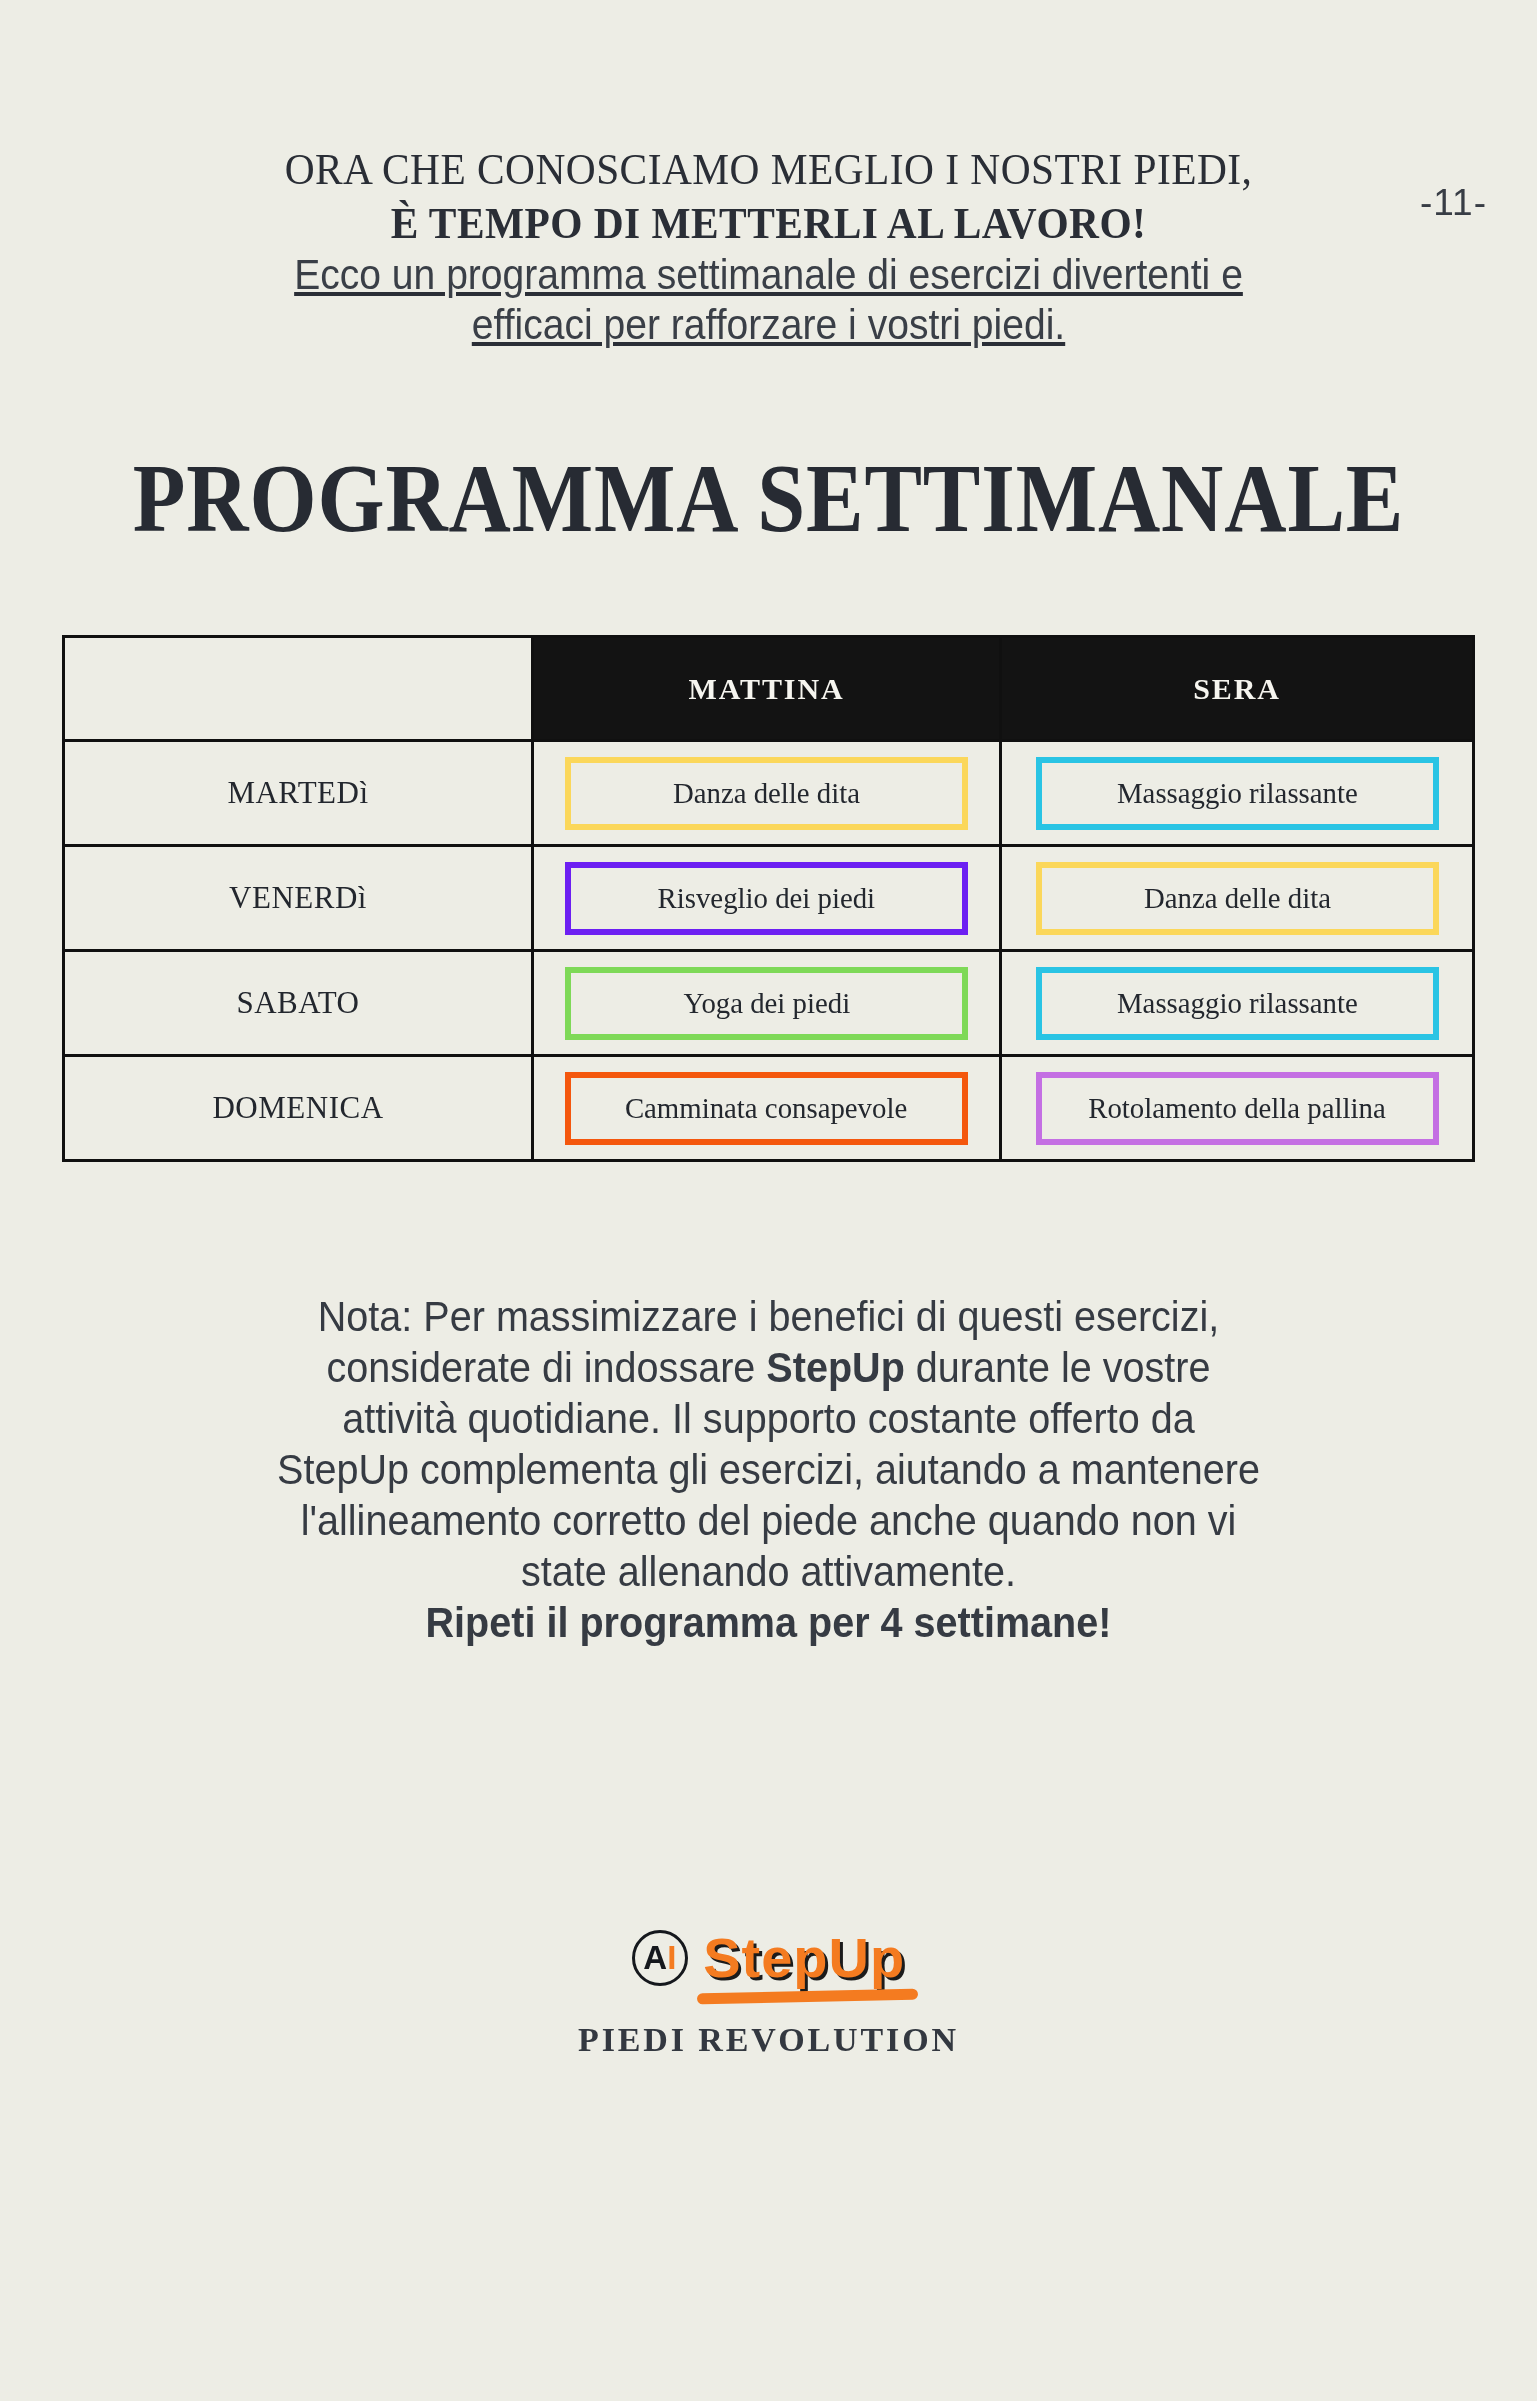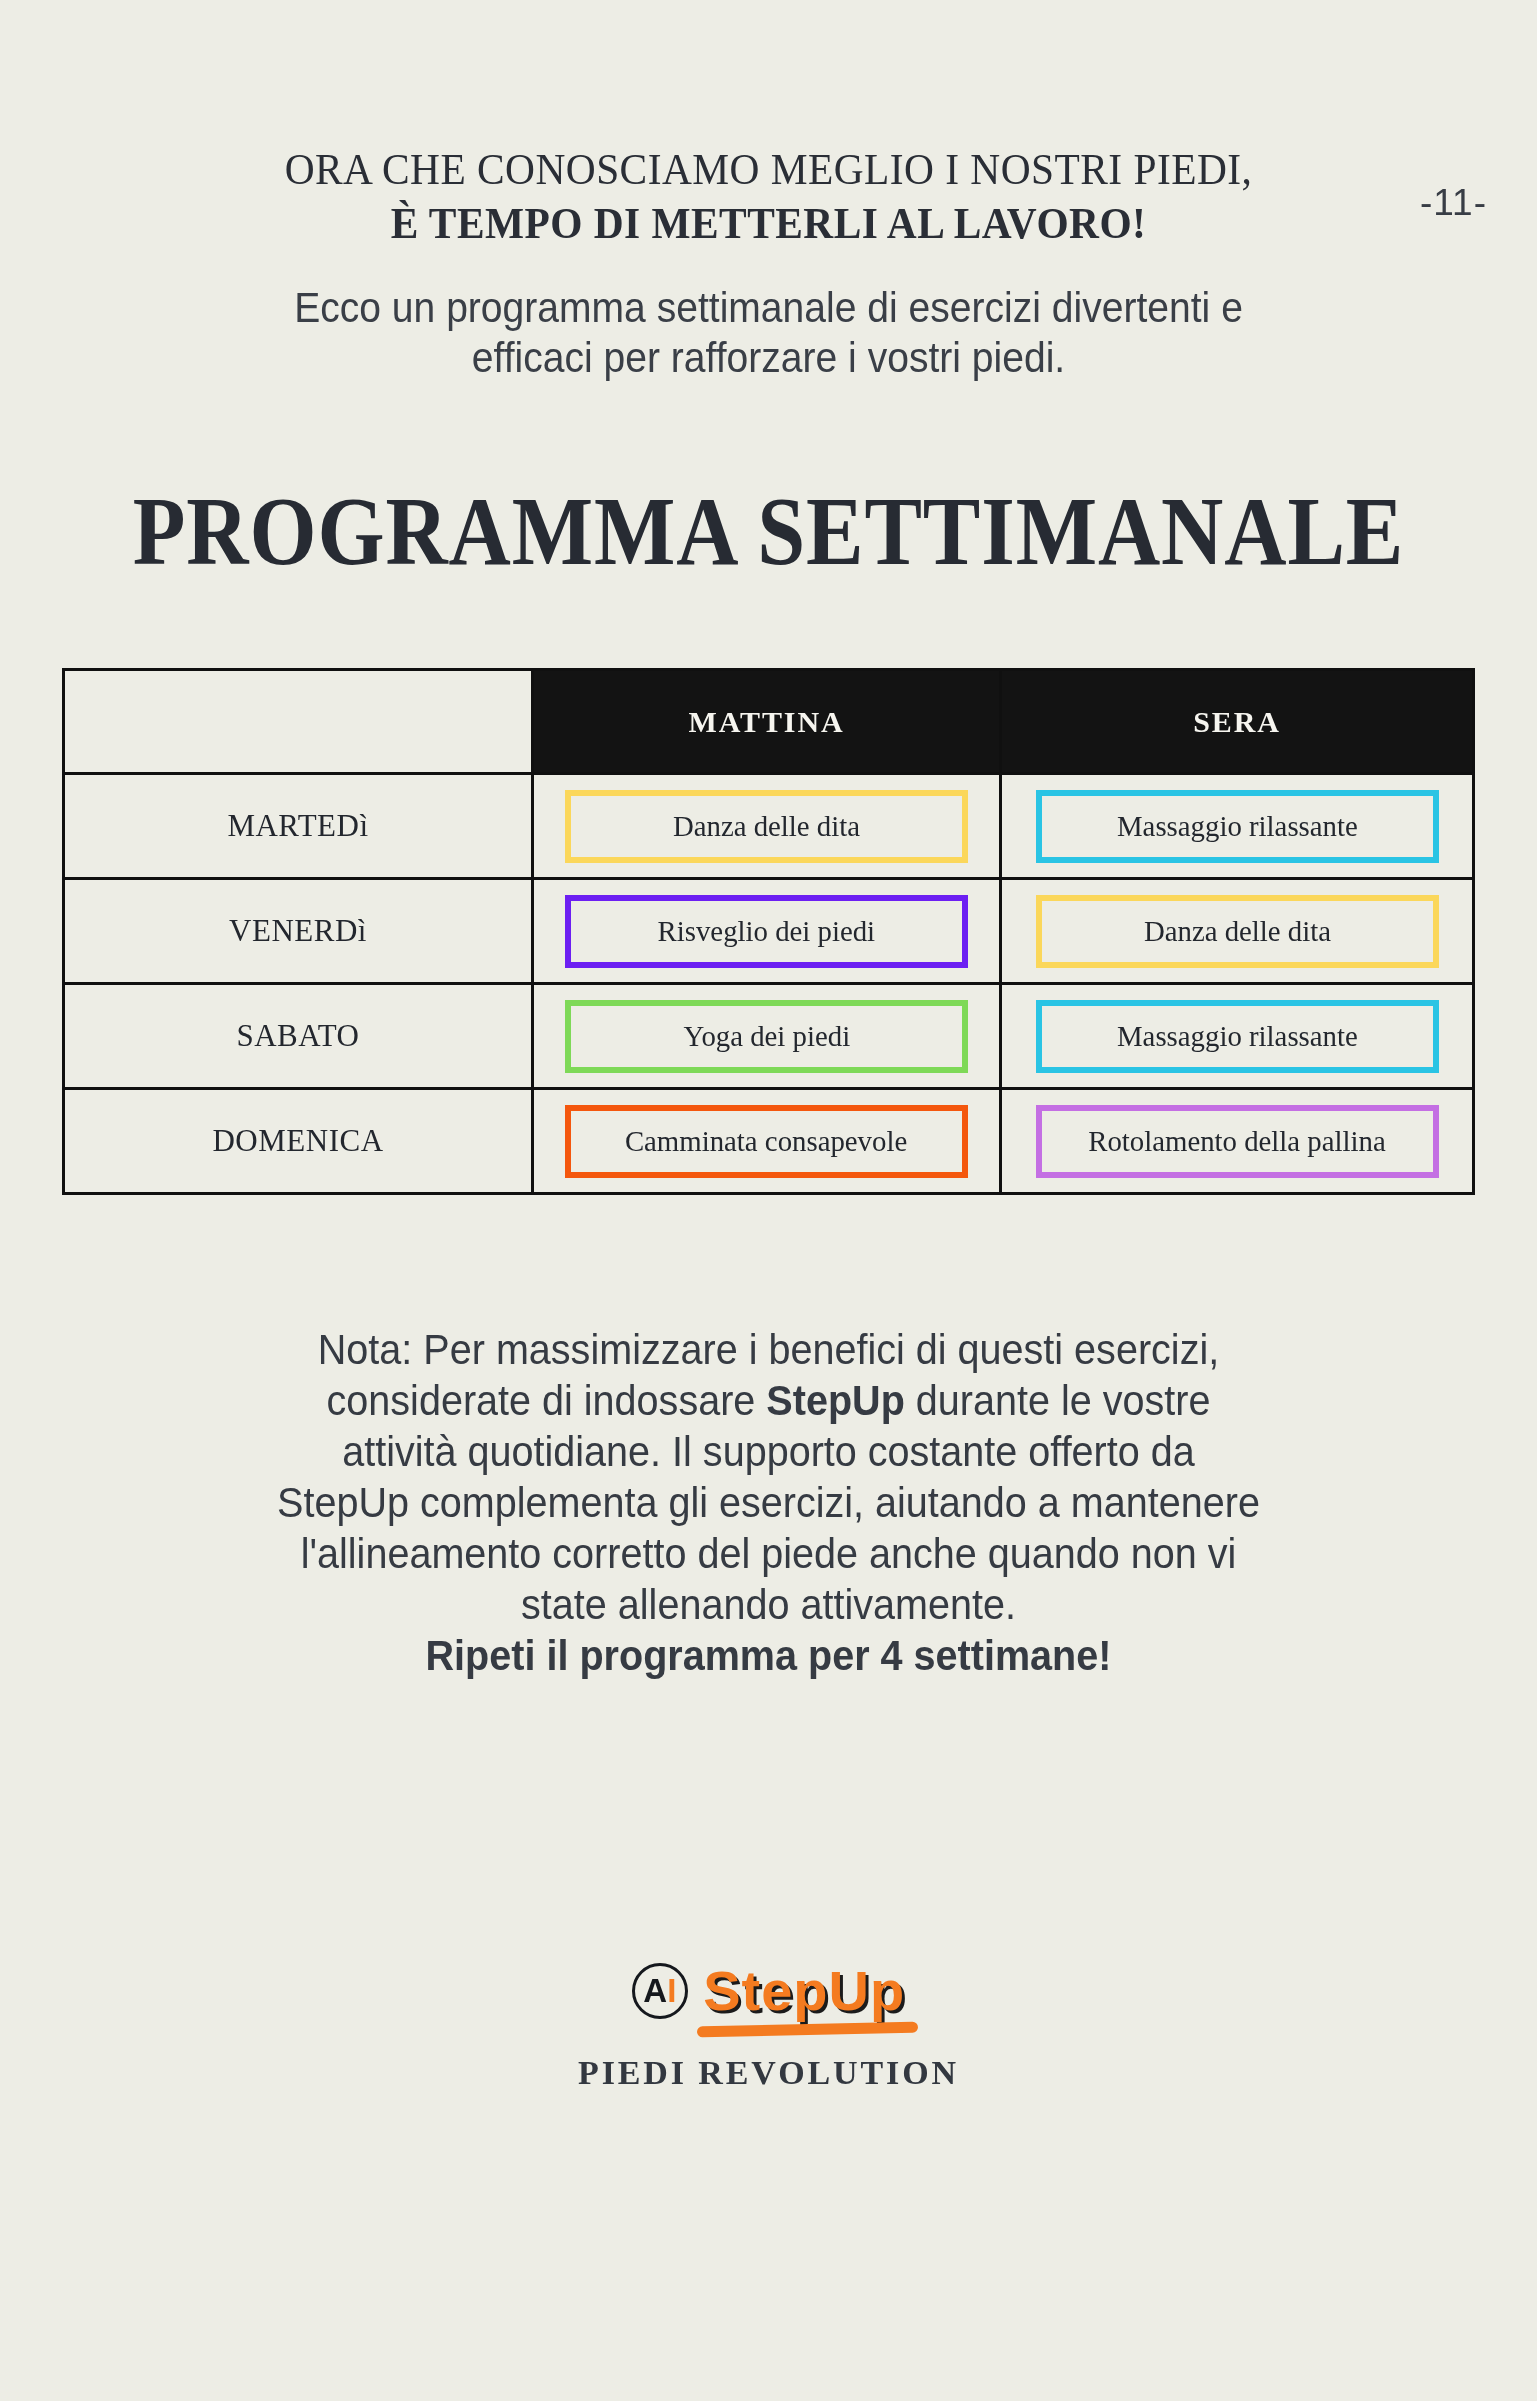--- a/index.html
+++ b/index.html
@@ -21,21 +21,21 @@
   }
 
   
   .intro{margin-top:142px;text-align:center;}
   .intro-line{
     font-size:45px;line-height:54px;color:#2A2E36;
     transform:scaleX(0.92);transform-origin:center;
     letter-spacing:0.5px;
   }
   .intro-line.bold{font-weight:bold;}
-  .intro-body{margin-top:33px;}
+  .intro-body{text-decoration:underline;}
   .intro-body-line{
     font-family:"Liberation Sans","DejaVu Sans",sans-serif;
     font-size:42px;line-height:50px;color:#3A3F47;
     transform:scaleX(0.93);transform-origin:center;
   }
 
   
   .big-title{
     margin-top:92px;text-align:center;
     font-size:98px;font-weight:bold;color:#272B33;

